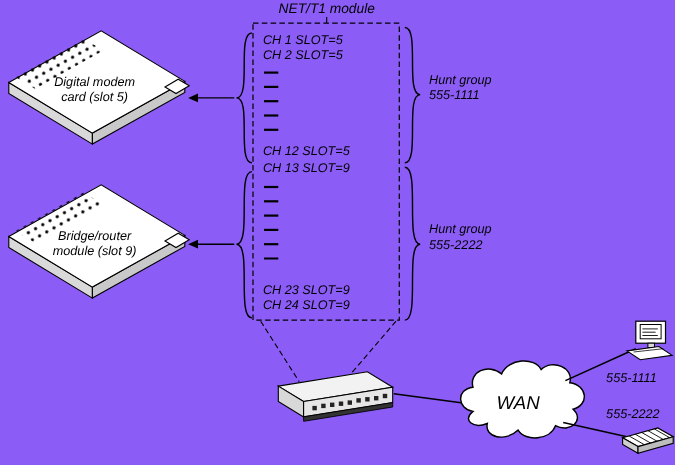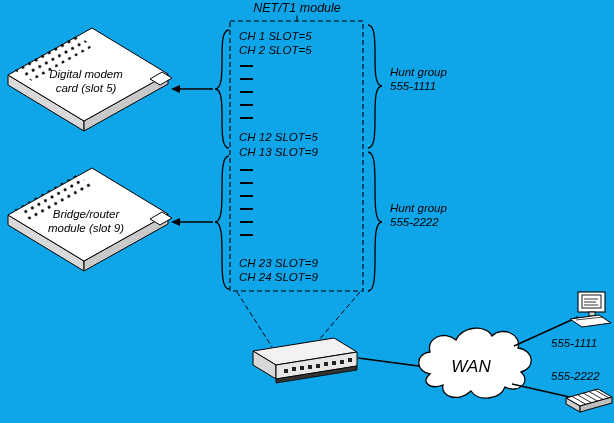--- a/index.html
+++ b/index.html
@@ -1,16 +1,16 @@
 <!DOCTYPE html>
 <html><head>
 <meta charset="utf-8">
 <style>
   html,body { margin:0; padding:0; background:#fff; }
-  .stage { position:relative; width:614px; height:423px; background:#0ea5e9; overflow:hidden; }
+  .stage { position:relative; width:614px; height:423px; background:#8b5cf6; overflow:hidden; }
   .t { font-family:"Liberation Sans", sans-serif; font-style:italic; fill:#000; }
   .t11 { font-size:11.5px; }
   .t12 { font-size:12.5px; }
   .twan { font-size:17px; }
   svg { display:block; }
 </style>
 </head>
 <body>
 
 <div class="stage">

